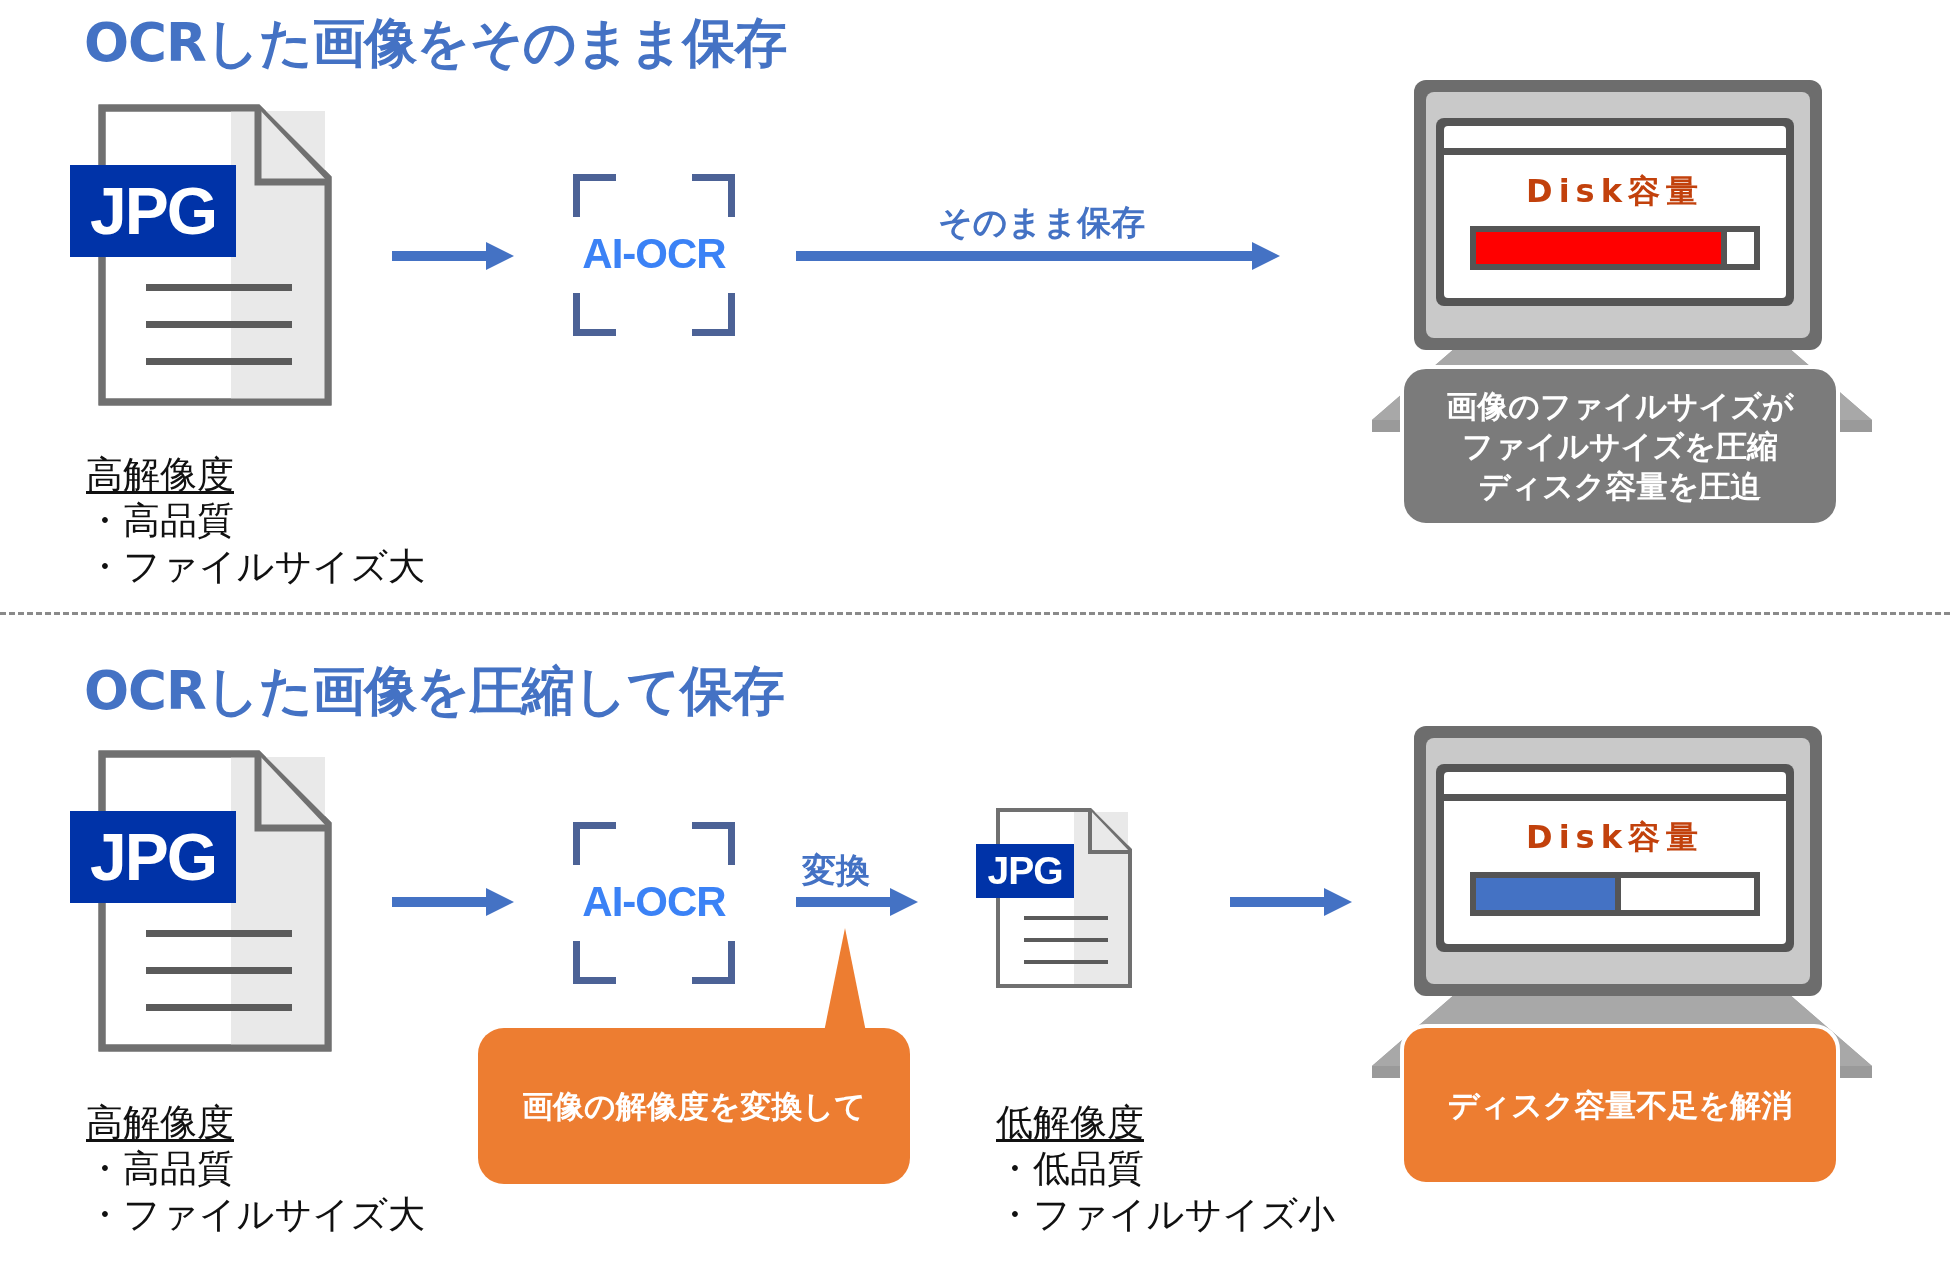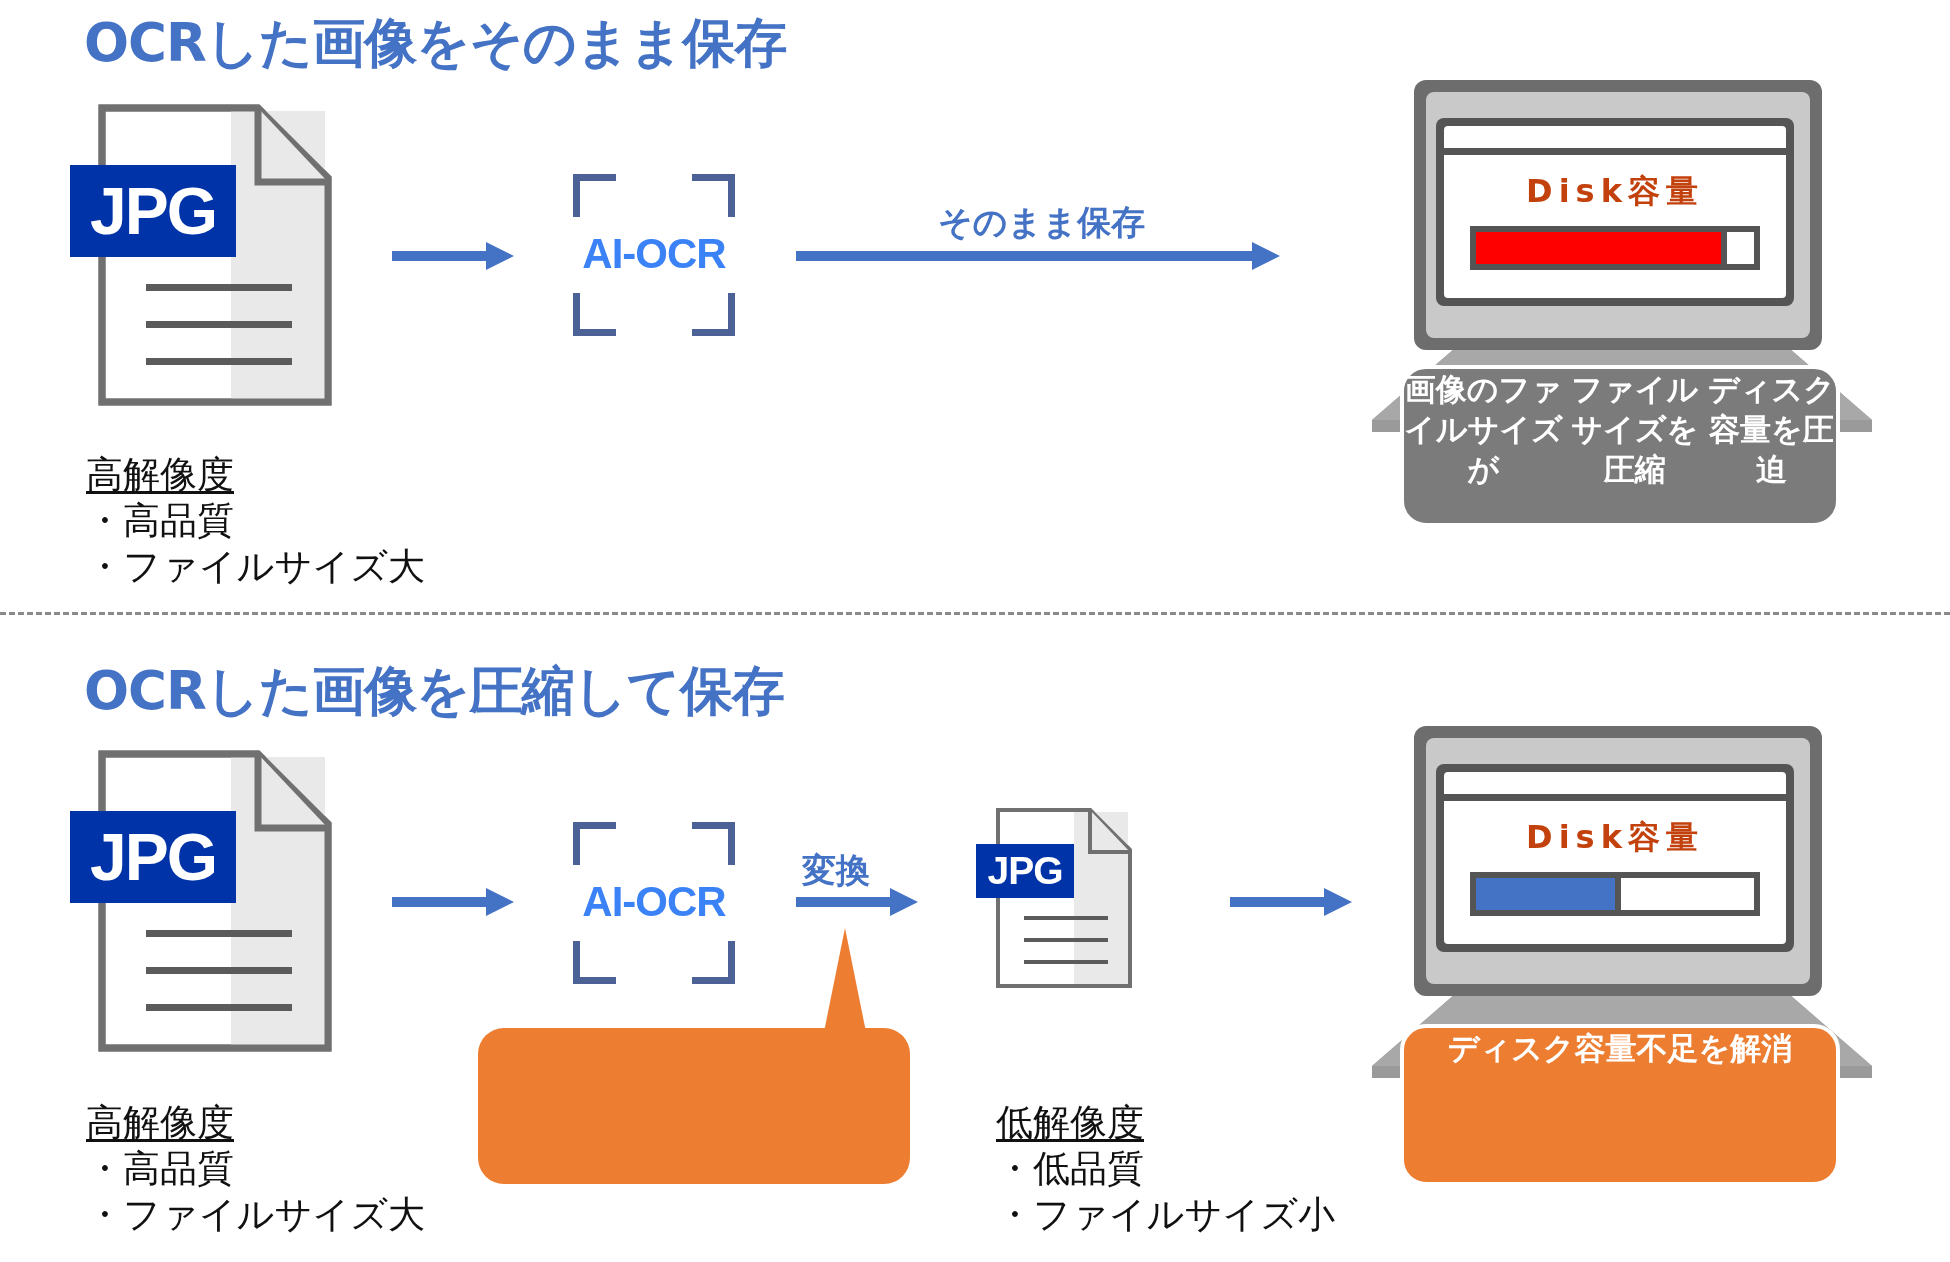--- a/index.html
+++ b/index.html
@@ -19,21 +19,21 @@
     .corner.tl { left:0; top:0; border-left-width:7px; border-top-width:7px; }
     .corner.tr { right:0; top:0; border-right-width:7px; border-top-width:7px; }
     .corner.bl { left:0; bottom:0; border-left-width:7px; border-bottom-width:7px; }
     .corner.br { right:0; bottom:0; border-right-width:7px; border-bottom-width:7px; }
     .ocr-text { position:absolute; left:0; right:0; top:56px; text-align:center;
                 font-family:"Liberation Sans", sans-serif; font-weight:bold; font-size:42px;
                 color:#3b82f6; letter-spacing:-1px; }
     .desc { color:#111; font-size:37px; line-height:46px; white-space:nowrap; }
     .desc .title { text-decoration:underline; text-underline-offset:4px; }
     .callout { border-radius:26px; color:#fff; font-weight:bold; font-size:31px; line-height:40px;
-               text-align:center; display:flex; justify-content:center; }
+               text-align:center; display:flex; flex-direction:column; justify-content:center; }
     .callout.gray { background:#7b7b7b; border:4px solid #fff; box-sizing:border-box; }
     .callout.orange { background:#ed7d31; }
     .callout.orange.bordered { border:4px solid #fff; box-sizing:border-box; }
     .disk-label { position:absolute; left:0; right:0; text-align:center; font-weight:bold; font-size:32px;
                   color:#c2410c; letter-spacing:6px; }
   </style>
 </head>
 <body>
 
 <div class="abs heading" style="left:84px; top:8px;">OCRした画像をそのまま保存</div>
@@ -137,20 +137,21 @@
 <div class="abs arrow-label" style="left:802px; top:848px;">変換</div>
 <div class="arrow" style="left:796px; top:902px; width:122px;">
   <div class="shaft" style="width:96px;"></div>
     <div class="head" style="left:94px;"></div>
 </div>
 
 <svg class="abs" style="left:820px; top:928px;" width="50" height="104" viewBox="0 0 50 104">
   <path d="M25 0 L46 104 H4 Z" fill="#ed7d31"></path>
 </svg>
 <div class="abs callout orange" style="left:478px; top:1028px; width:432px; height:156px;">
+  <div>画像の解像度を変換して</div>
 </div>
 
 <svg class="abs" style="left:972px; top:806px;" width="164" height="184" viewBox="0 0 164 184">
   <path d="M26 4 H118 L158 44 V180 H26 Z" fill="#fff" stroke="#707070" stroke-width="4"></path>
   <rect x="102" y="6" width="54" height="172" fill="#e9e9e9"></rect>
   <path d="M26 4 H118 L158 44 V180 H26 Z" fill="none" stroke="#707070" stroke-width="4"></path>
   <path d="M118 4 V46 H158" fill="#e9e9e9" stroke="#707070" stroke-width="4"></path>
   <rect x="52" y="110" width="84" height="4" fill="#5b5b5b"></rect>
   <rect x="52" y="132" width="84" height="4" fill="#5b5b5b"></rect>
   <rect x="52" y="154" width="84" height="4" fill="#5b5b5b"></rect>

